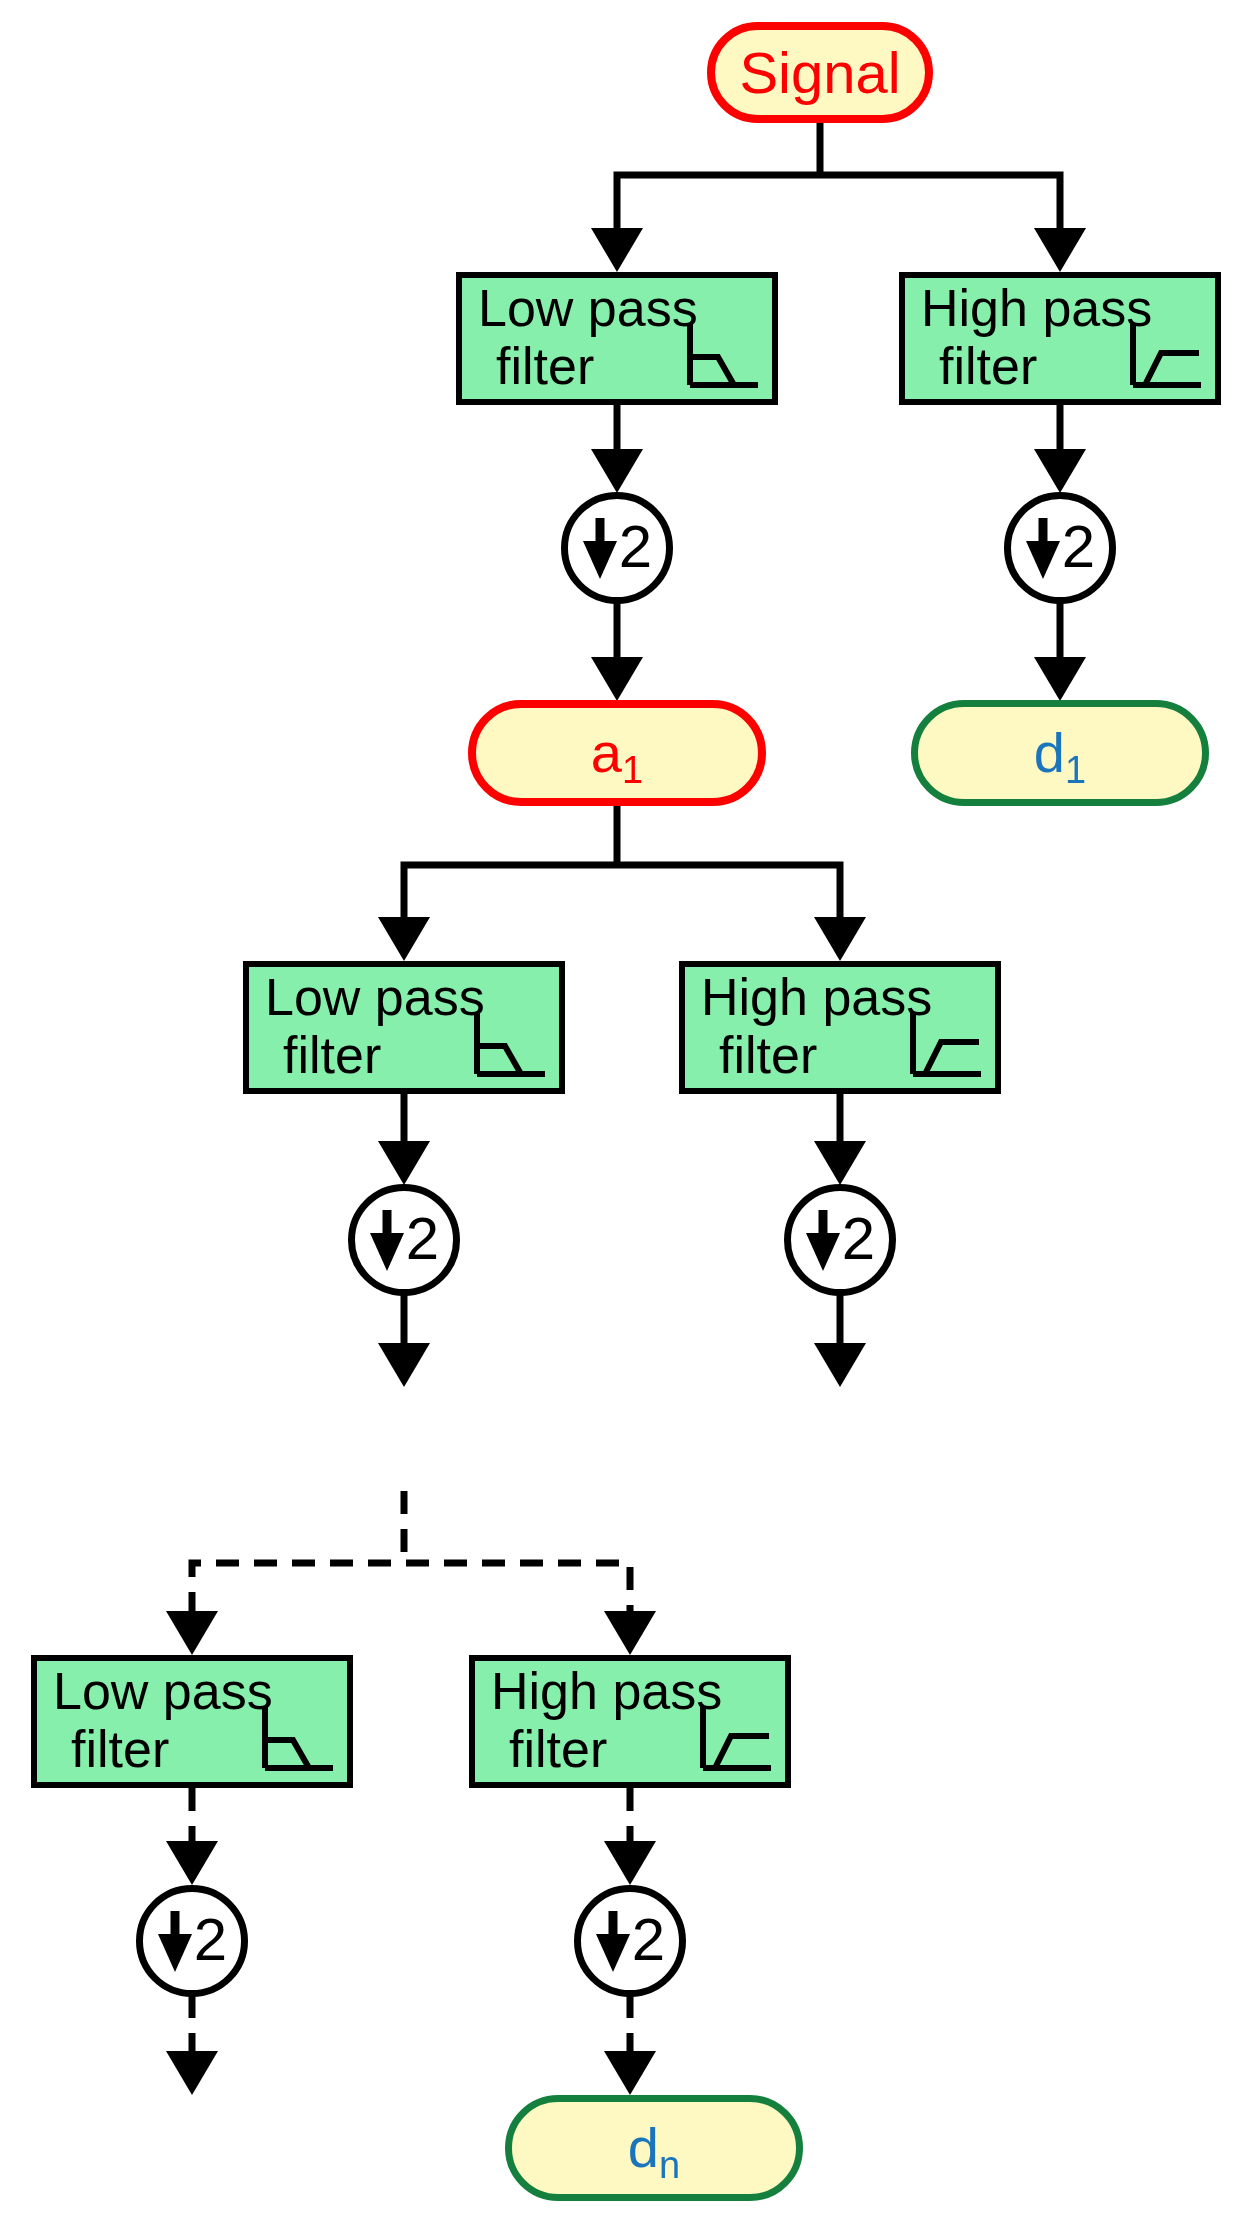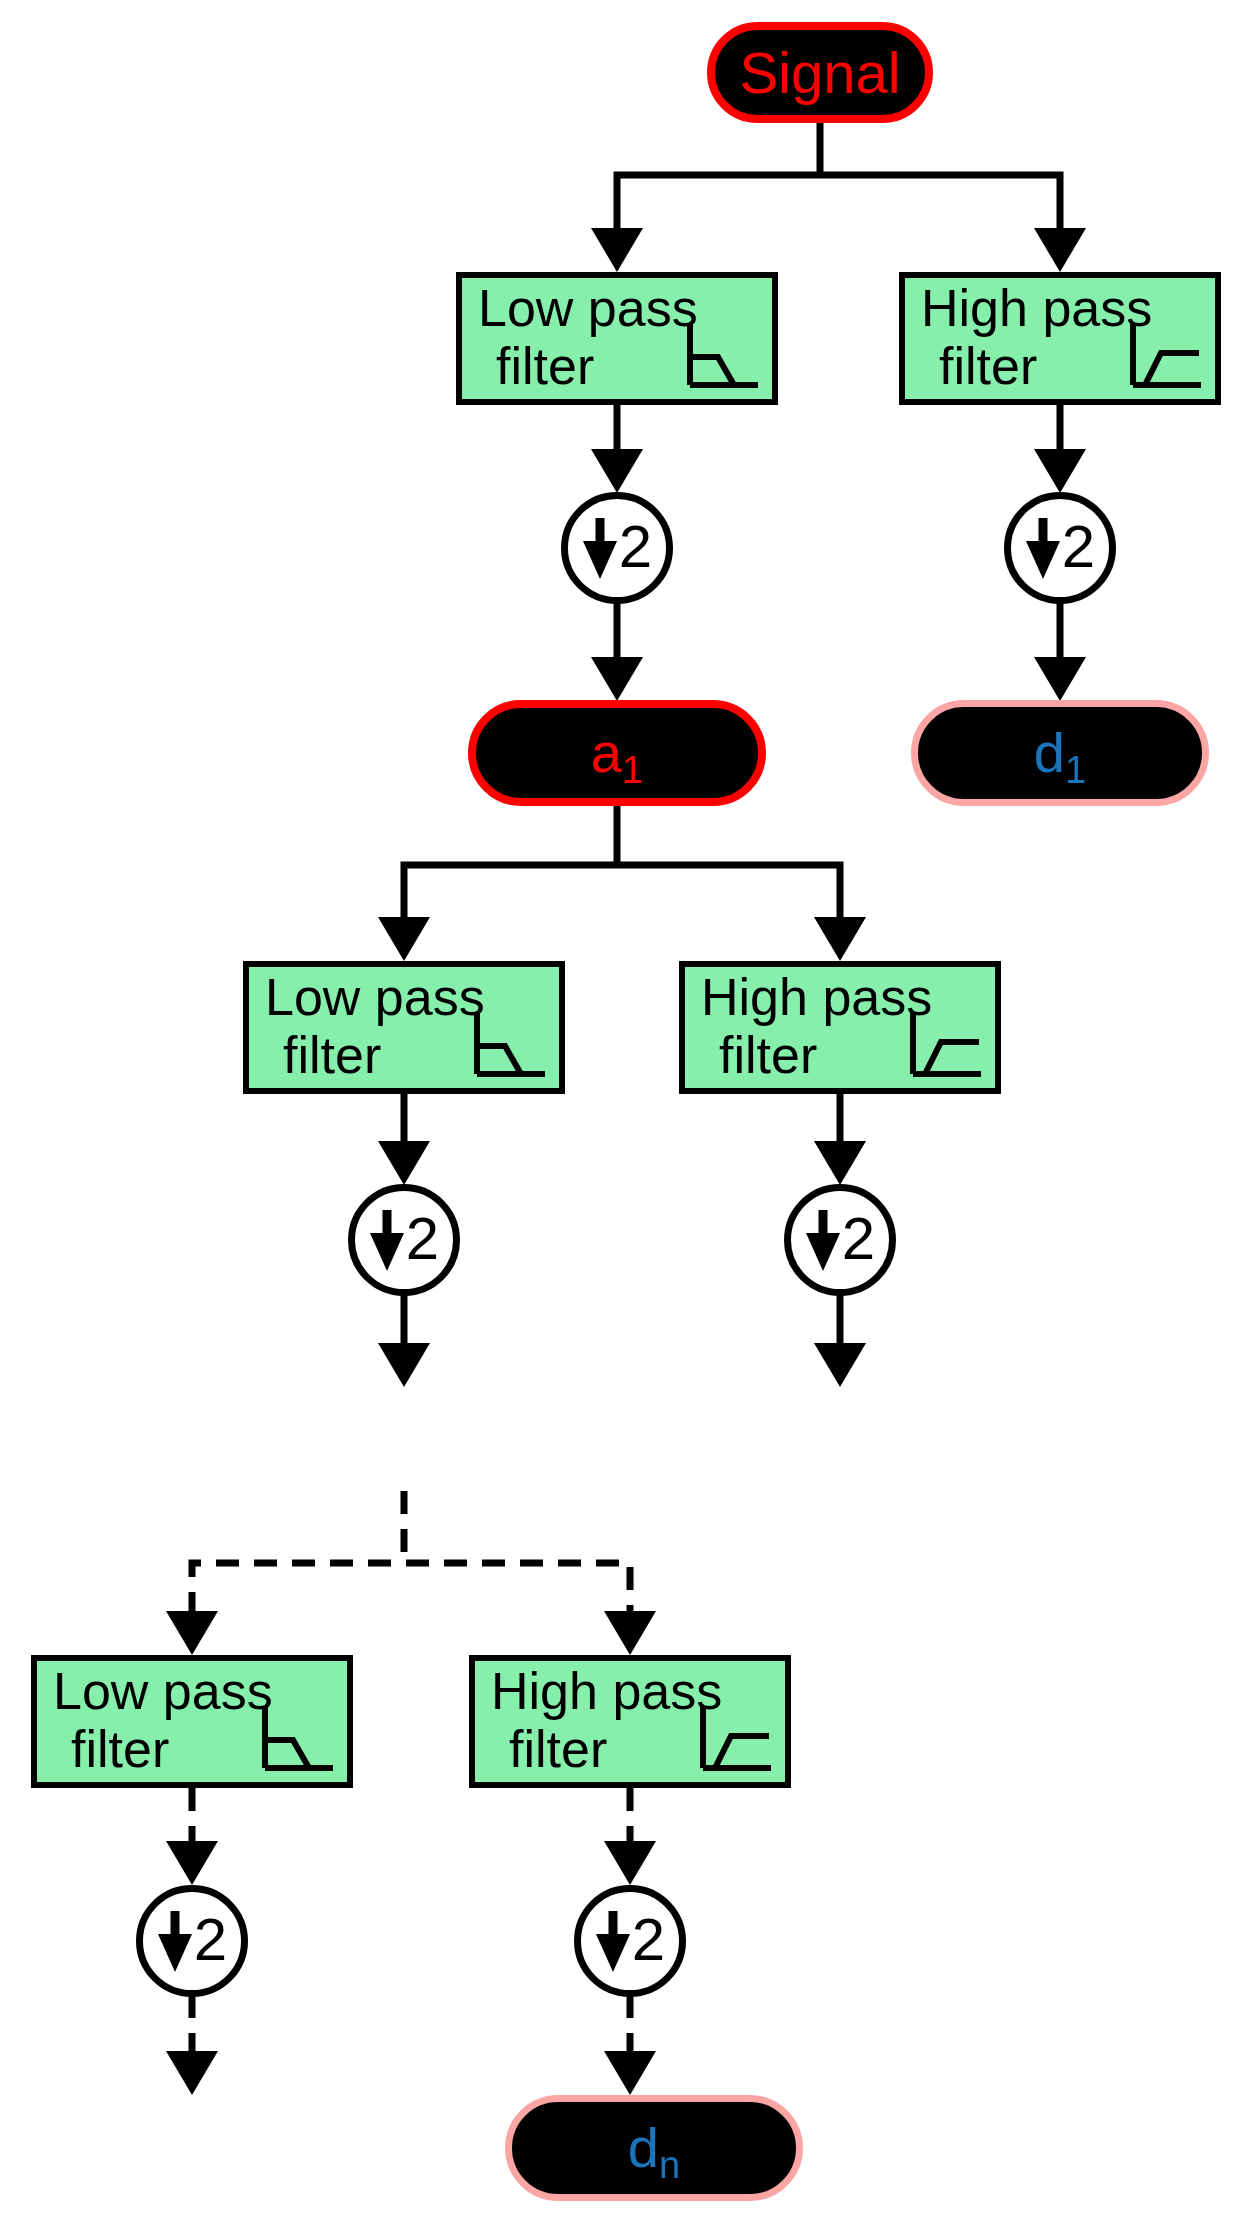--- a/index.html
+++ b/index.html
@@ -37,27 +37,27 @@
     width:112px; height:112px;
     border:7px solid #000; border-radius:50%;
     box-sizing:border-box; background:#fff;
     display:flex; align-items:center; justify-content:center; gap:1px;
   }
   .ds-num { font-size:60px; line-height:1; color:#000; transform:translateY(-1px); }
 
   
   .pill {
     position:absolute;
-    box-sizing:border-box; background:#000000;
+    box-sizing:border-box; background:#fef9c3;
     display:flex; align-items:center; justify-content:center;
   }
   .pill.out { width:298px; height:106px; border-radius:53px; }
   .pill.signal-pill { width:226px; height:101px; border-radius:51px; }
   .pill.red-pill  { border:8px solid #fd0000; }
-  .pill.blue-pill { border:7px solid #fca5a5; }
+  .pill.blue-pill { border:7px solid #15803d; }
   .lbl { font-size:56px; line-height:1; white-space:nowrap; }
   .lbl.red  { color:#fd0000; }
   .lbl.blue { color:#1b75bc; }
   .lbl .sub { font-size:38px; position:relative; top:11px; }
   .signal-lbl { font-size:58px; color:#fd0000; line-height:1; }
 </style>
 </head>
 <body>
 
 <div class="canvas">

